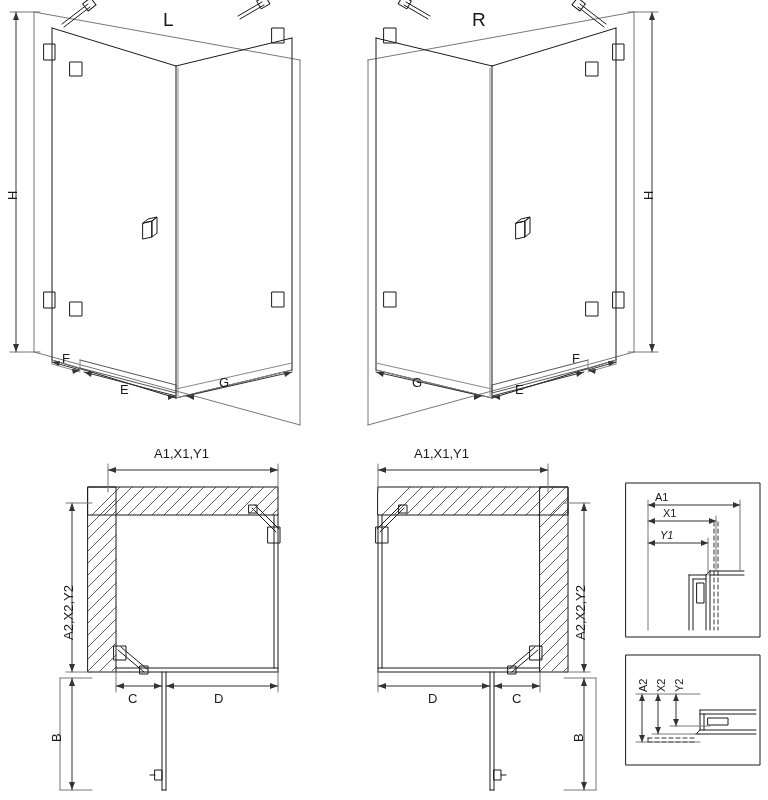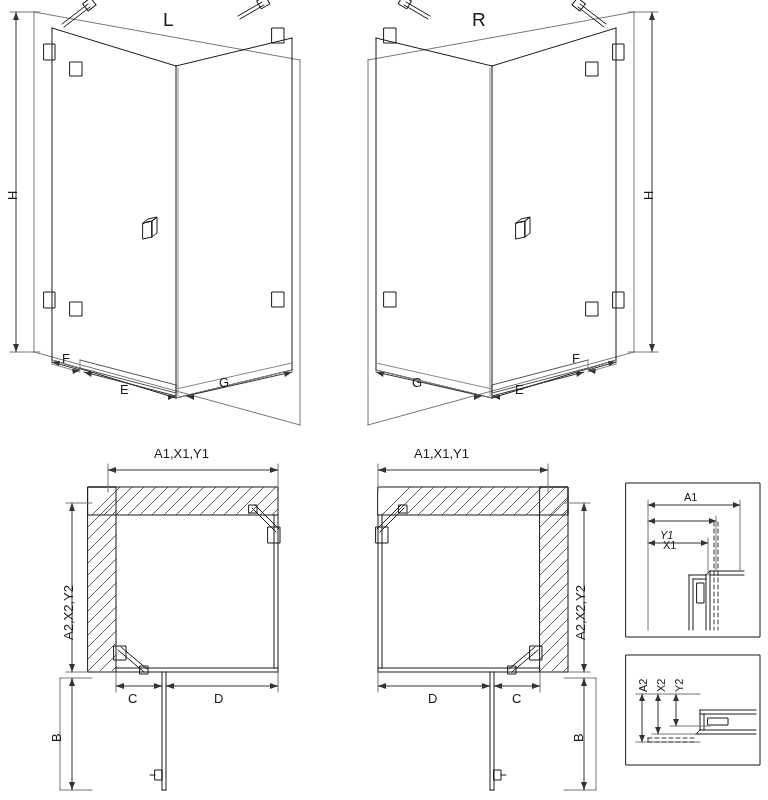--- a/index.html
+++ b/index.html
@@ -448,21 +448,21 @@
   <div class="lbl rot" style="left:574px; top:640px;">A2,X2,Y2</div>
 
   <div class="lbl rot" style="left:50px; top:742px;">B</div>
   <div class="lbl rot" style="left:572px; top:742px;">B</div>
 
   <div class="lbl" style="left:128px; top:692px;">C</div>
   <div class="lbl" style="left:214px; top:692px;">D</div>
   <div class="lbl" style="left:428px; top:692px;">D</div>
   <div class="lbl" style="left:512px; top:692px;">C</div>
 
-  <div class="lbl small" style="left:655px; top:492px;margin-left:29px;">A1</div>
-  <div class="lbl small" style="left:663px; top:508px;margin-top:32px;">X1</div>
+  <div class="lbl small" style="left:655px; top:492px;">A1</div>
+  <div class="lbl small" style="left:663px; top:508px;">X1</div>
   <div class="lbl small" style="left:660px; top:530px;font-style:italic;">Y1</div>
 
   <div class="lbl small rot" style="left:638px; top:692px;">A2</div>
   <div class="lbl small rot" style="left:656px; top:692px;">X2</div>
   <div class="lbl small rot" style="left:674px; top:692px;">Y2</div>
 
 </div>
 
 </body></html>

